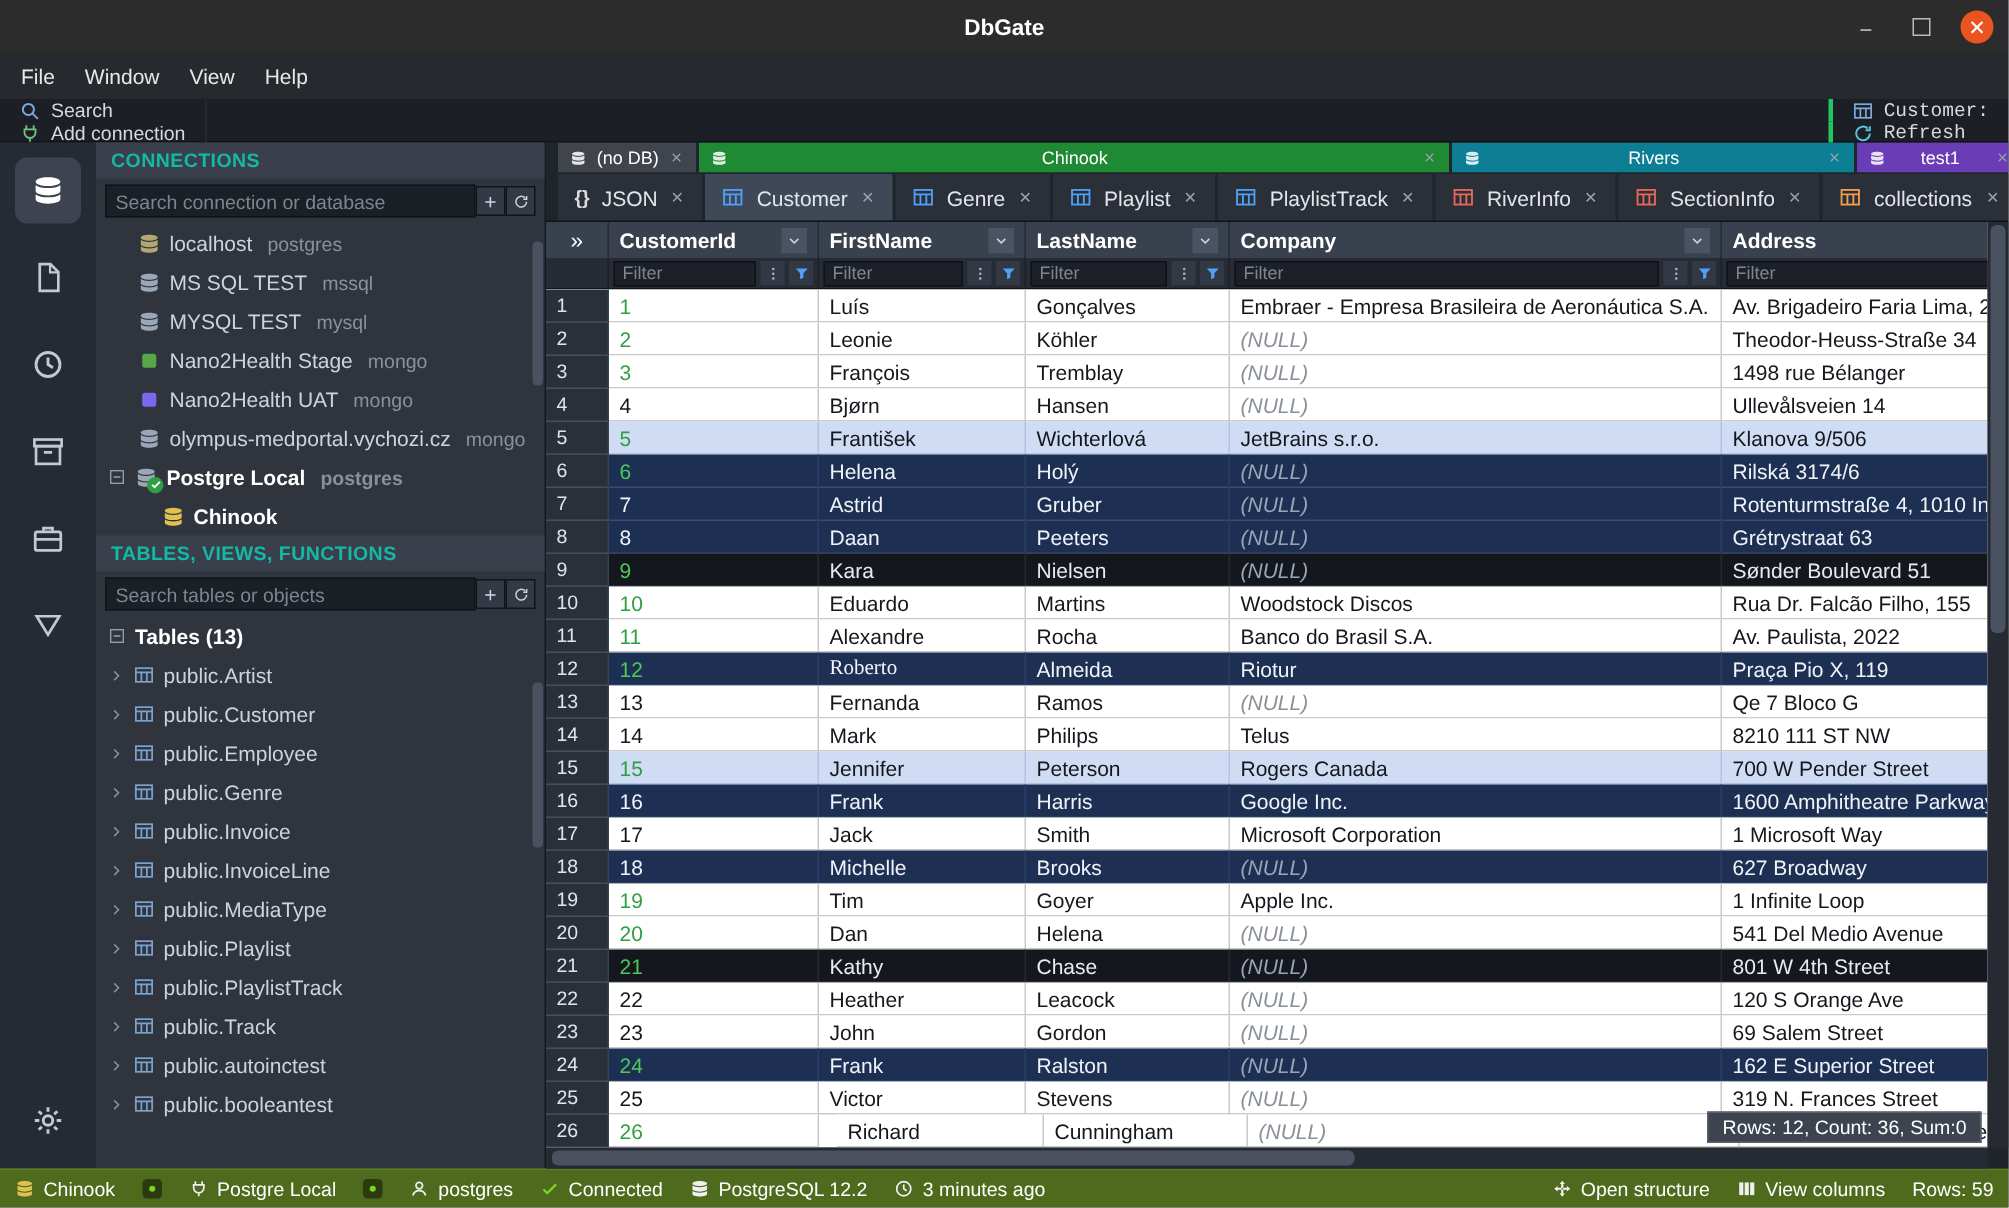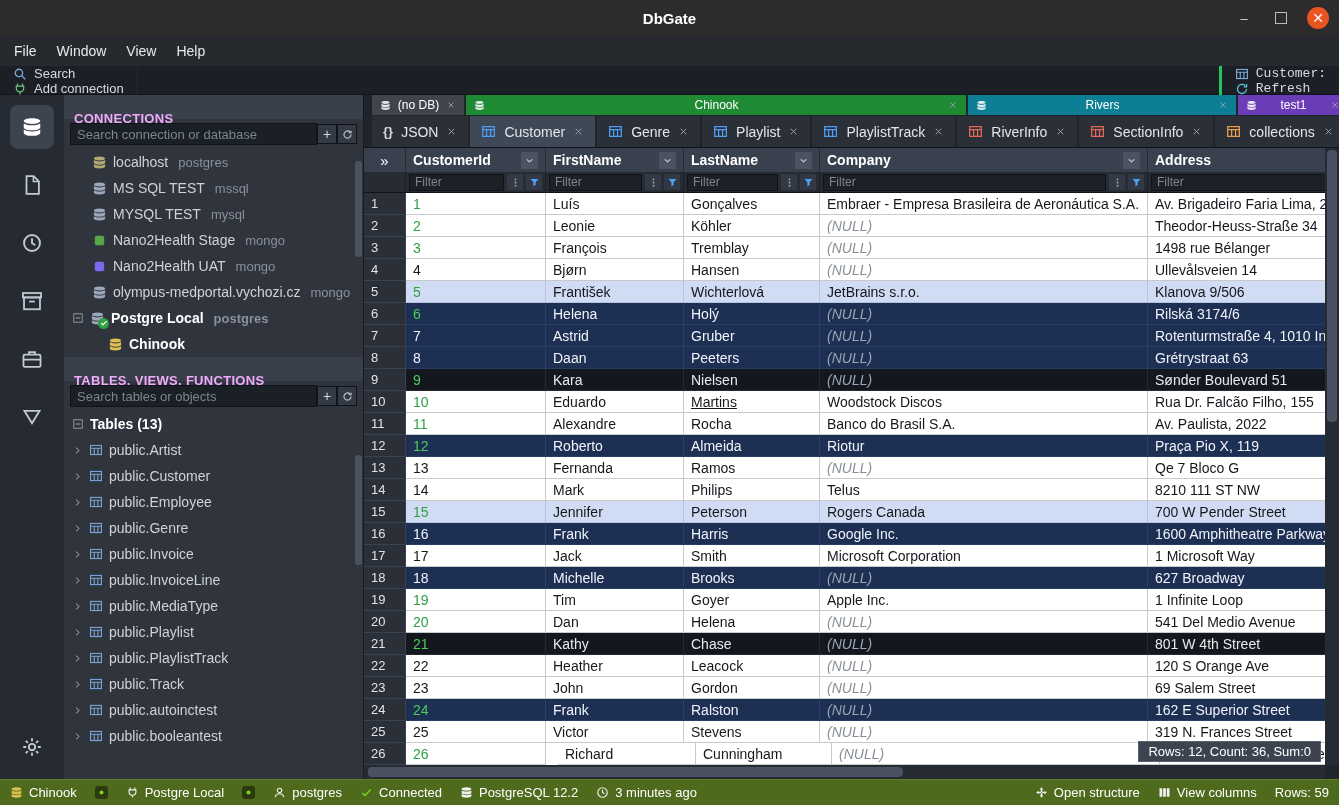--- a/index.html
+++ b/index.html
@@ -28,21 +28,21 @@
   .content { flex:1; display:flex; min-height:0; }
 
   
   .rail { width:64px; background:#262b33; display:flex; flex-direction:column; align-items:center; padding:10px 0; gap:14px; flex:none; }
   .rail-btn { width:44px; height:44px; border-radius:8px; display:flex; align-items:center; justify-content:center; color:#c3c9d2; flex:none; }
   .rail-btn.active { background:#3d4450; color:#fff; }
   .rail-spacer { flex:1; }
 
   
   .sidebar { width:300px; background:#2f343d; display:flex; flex-direction:column; border-right:1px solid #171b21; flex:none; min-height:0; }
-  .panel-header { background:#3a404b; font-weight:bold; font-size:13px; height:24px; line-height:24px; padding:12px 10px; color:#f0abfc; letter-spacing:.3px; flex:none; }
+  .panel-header { background:#3a404b; font-weight:bold; font-size:13px; height:24px; line-height:24px; padding:0 10px; color:#14b8a6; letter-spacing:.3px; flex:none; }
   .search-row { display:flex; align-items:center; gap:0; padding:4px 6px; height:30px; flex:none; }
   .search-input { flex:1; background:#1b1f26; border:1px solid #10141a; color:#cfd3da; font-size:13px; padding:3px 6px; height:22px; outline:none; }
   .search-input::placeholder { color:#7d8590; }
   .mini-btn { width:20px; height:20px; background:#343a45; border:1px solid #10141a; color:#cfd3da; display:flex; align-items:center; justify-content:center; font-size:14px; flex:none; }
   .tree { overflow:hidden; position:relative; }
   .conn-list { height:208px; flex:none; }
   .tables-list { flex:1; }
   .tree-item { display:flex; align-items:center; gap:6px; height:26px; padding:0 8px; font-size:14px; color:#ced3db; white-space:nowrap; overflow:hidden; }
   .tree-item .suffix { color:#8b919c; font-size:13px; margin-left:4px; }
   .tree-item.bold { color:#fff; font-weight:bold; }
@@ -940,36 +940,36 @@
                 <div class="g-cell id-green" style="width: 140px;">9</div>
                 <div class="g-cell" style="width: 138px;">Kara</div>
                 <div class="g-cell" style="width: 136px;">Nielsen</div>
                 <div class="g-cell nullv" style="width: 328px;">(NULL)</div>
                 <div class="g-cell" style="width: 260px;">Sønder Boulevard 51</div>
               </div>
               <div class="g-row white">
                 <div class="g-cell g-rownum">10</div>
                 <div class="g-cell id-green" style="width: 140px;">10</div>
                 <div class="g-cell" style="width: 138px;">Eduardo</div>
-                <div class="g-cell" style="width: 136px; text-decoration: underline;">Martins</div>
+                <div class="g-cell" style="width: 136px;">Martins</div>
                 <div class="g-cell" style="width: 328px;">Woodstock Discos</div>
                 <div class="g-cell" style="width: 260px;">Rua Dr. Falcão Filho, 155</div>
               </div>
               <div class="g-row white">
                 <div class="g-cell g-rownum">11</div>
                 <div class="g-cell id-green" style="width: 140px;">11</div>
                 <div class="g-cell" style="width: 138px;">Alexandre</div>
                 <div class="g-cell" style="width: 136px;">Rocha</div>
                 <div class="g-cell" style="width: 328px;">Banco do Brasil S.A.</div>
                 <div class="g-cell" style="width: 260px;">Av. Paulista, 2022</div>
               </div>
               <div class="g-row dark">
                 <div class="g-cell g-rownum">12</div>
                 <div class="g-cell id-green" style="width: 140px;">12</div>
-                <div class="g-cell" style="width: 138px;">Roberto</div>
+                <div class="g-cell" style="width: 138px; font-family: Liberation Serif, serif;">Roberto</div>
                 <div class="g-cell" style="width: 136px;">Almeida</div>
                 <div class="g-cell" style="width: 328px;">Riotur</div>
                 <div class="g-cell" style="width: 260px;">Praça Pio X, 119</div>
               </div>
               <div class="g-row white">
                 <div class="g-cell g-rownum">13</div>
                 <div class="g-cell" style="width: 140px;">13</div>
                 <div class="g-cell" style="width: 138px;">Fernanda</div>
                 <div class="g-cell" style="width: 136px;">Ramos</div>
                 <div class="g-cell nullv" style="width: 328px;">(NULL)</div>

